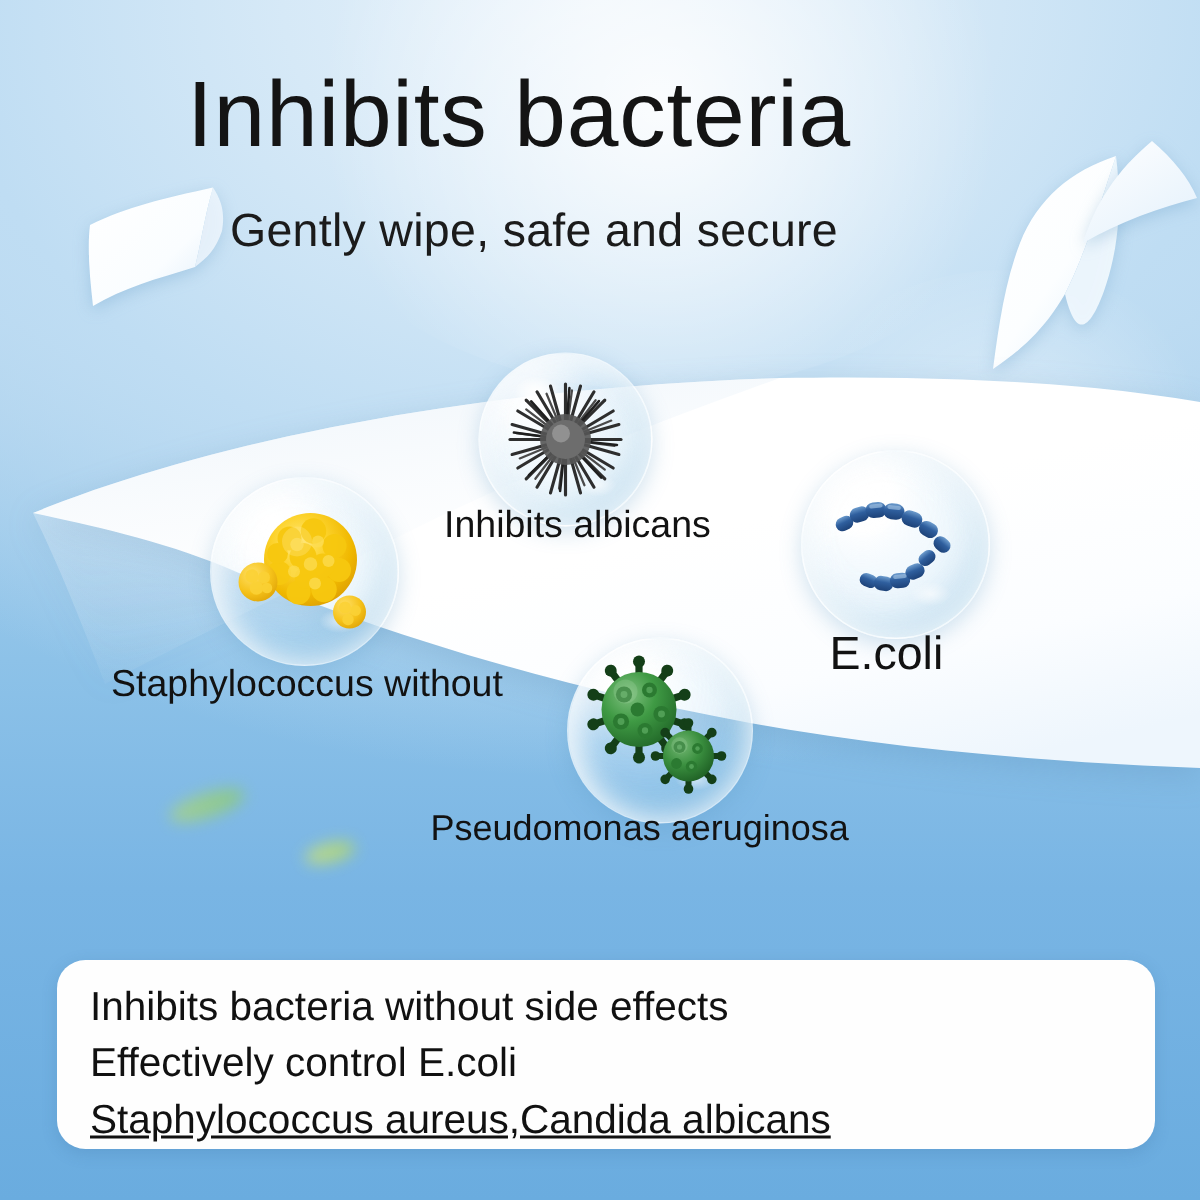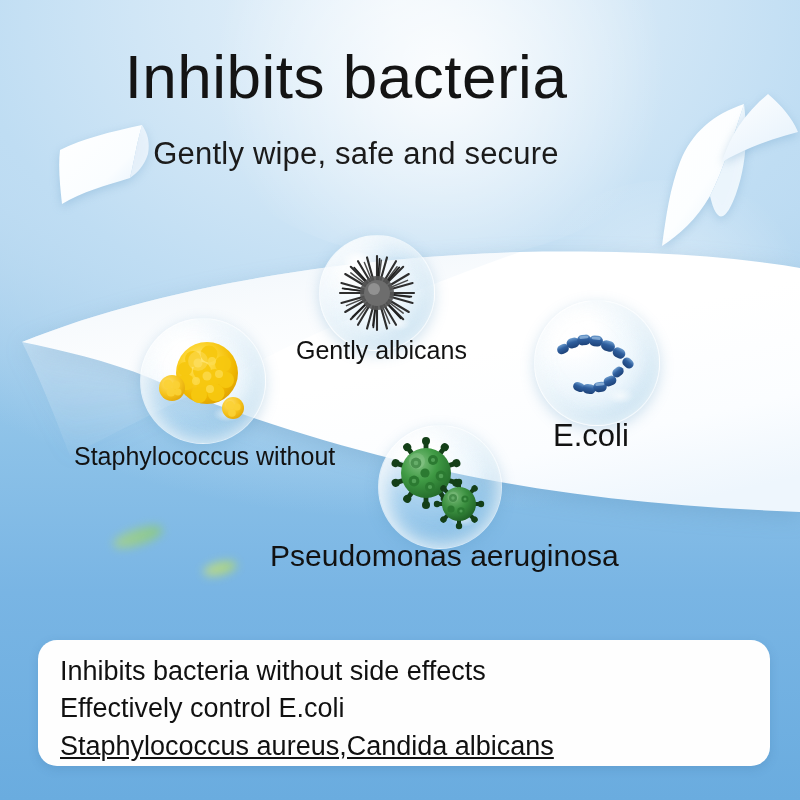--- a/index.html
+++ b/index.html
@@ -102,21 +102,21 @@
   .label{
     position:absolute;
     color:#121212;
     font-weight:400;
     white-space:nowrap;
     font-family:"Liberation Sans", sans-serif;
   }
   .l-candida{left:296px;top:336px;font-size:25px;}
   .l-staph  {left:74px;top:442px;font-size:25px;}
   .l-ecoli  {left:553px;top:418px;font-size:31px;}
-  .l-pseudo {left:270px;top:539px;font-size:30px;}
+  .l-pseudo {left:287px;top:539px;font-size:24px;}
 
   
   .panel{
     position:absolute;
     left:38px;top:640px;width:732px;height:126px;
     background:#fefefe;
     border-radius:19px;
     box-shadow:0 3px 10px rgba(60,110,160,.22);
     box-sizing:border-box;
     padding:13px 22px 0 22px;
@@ -261,21 +261,21 @@
             <line x1="0" y1="0" x2="-34" y2="-7"></line>
               <line x1="0" y1="0" x2="-21" y2="-27"></line>
           </g>
         </g>
         <circle cx="0" cy="0" r="17" fill="#555" opacity=".9"></circle>
         <circle cx="0" cy="0" r="13" fill="#6d6d6d"></circle>
         <circle cx="-3" cy="-4" r="6" fill="#9a9a9a" opacity=".8"></circle>
       </g>
     </svg>
   </div>
-  <div class="label l-candida">Gently albicans</div>
+  <div class="label l-candida">Inhibits albicans</div>
 
   <div class="bubble b-staph">
     <svg width="124" height="124" viewBox="0 0 124 124">
       <defs>
         <radialGradient id="goldG" cx="0.38" cy="0.32" r="0.78">
           <stop offset="0%" stop-color="#ffe87a"></stop>
           <stop offset="38%" stop-color="#fcd22a"></stop>
           <stop offset="72%" stop-color="#f0b800"></stop>
           <stop offset="100%" stop-color="#d99a04"></stop>
         </radialGradient>

